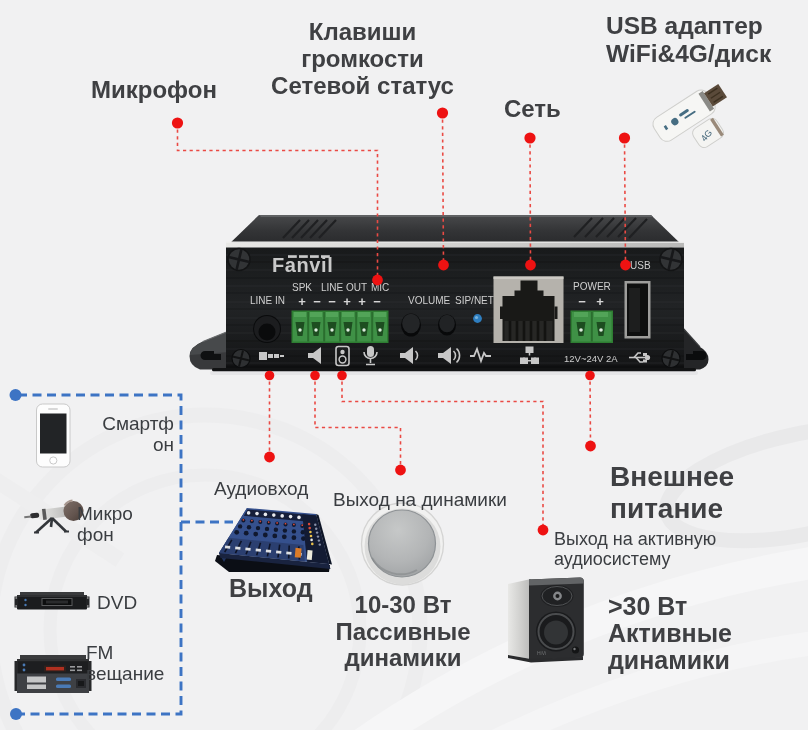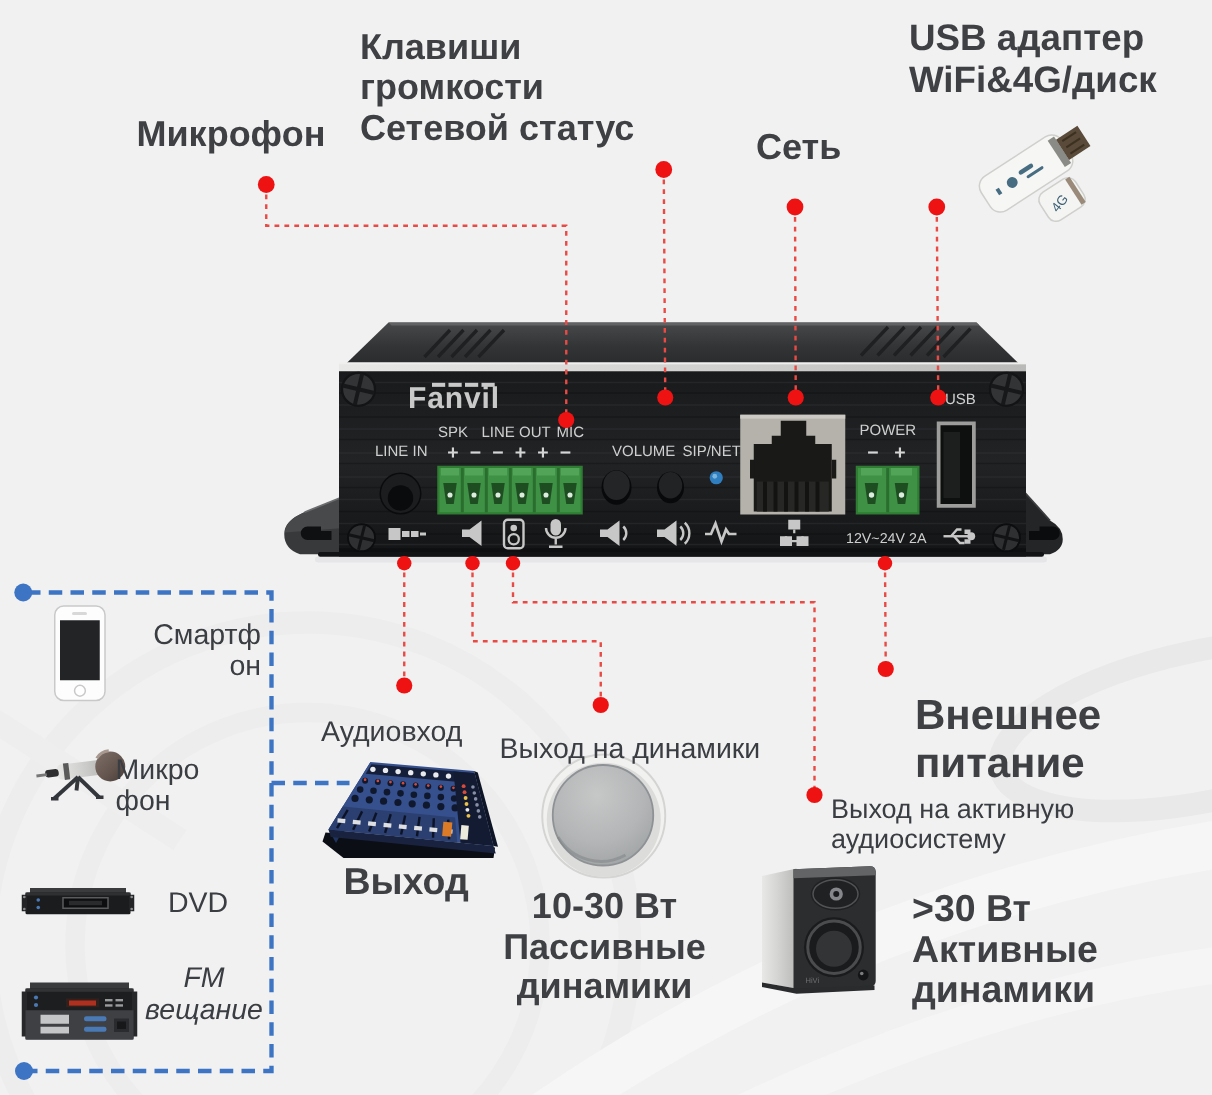--- a/index.html
+++ b/index.html
@@ -488,26 +488,26 @@
     <circle cx="590" cy="375.5" r="4.8"></circle>
     <circle cx="269.5" cy="457" r="5.4"></circle>
     <circle cx="400.5" cy="470" r="5.4"></circle>
     <circle cx="543" cy="530" r="5.4"></circle>
     <circle cx="590.5" cy="446" r="5.4"></circle>
   </g>
 
 </svg>
 
 <div class="lbl b" style="left:91px;top:76px;font-size:24px;">Микрофон</div>
-<div class="lbl b" style="left:240px;top:18px;width:245px;text-align:left;font-size:24px;line-height:27px;">Клавиши<br>громкости<br>Сетевой статус</div>
-<div class="lbl b" style="left:504px;top:85px;font-size:24px;">Сеть</div>
+<div class="lbl b" style="left:240px;top:18px;width:245px;text-align:center;font-size:24px;line-height:27px;">Клавиши<br>громкости<br>Сетевой статус</div>
+<div class="lbl b" style="left:504px;top:95px;font-size:24px;">Сеть</div>
 <div class="lbl b" style="left:606px;top:12px;font-size:24.5px;line-height:28px;">USB адаптер<br>WiFi&amp;4G/диск</div>
 <div class="lbl b" style="left:610px;top:461px;font-size:28px;">Внешнее питание</div>
 <div class="lbl" style="left:214px;top:478px;font-size:19px;">Аудиовход</div>
 <div class="lbl" style="left:333px;top:489px;font-size:19px;">Выход на динамики</div>
 <div class="lbl" style="left:74px;top:413px;width:100px;text-align:right;font-size:19px;line-height:21px;">Смартф<br>он</div>
 <div class="lbl" style="left:77px;top:503px;width:100px;font-size:19px;line-height:21px;">Микро<br>фон</div>
-<div class="lbl" style="left:112px;top:592px;font-size:19px;">DVD</div>
-<div class="lbl" style="left:86px;top:642px;width:100px;text-align:center;font-size:19px;line-height:21px;font-style:italic;">FM<br>вещание</div>
+<div class="lbl" style="left:97px;top:592px;font-size:19px;">DVD</div>
+<div class="lbl" style="left:86px;top:642px;width:100px;font-size:19px;line-height:21px;">FM<br>вещание</div>
 <div class="lbl b" style="left:229px;top:574px;font-size:25px;">Выход</div>
 <div class="lbl b" style="left:303px;top:592px;width:200px;text-align:center;font-size:24px;line-height:26.5px;">10-30 Вт<br>Пассивные<br>динамики</div>
 <div class="lbl" style="left:554px;top:530px;font-size:18px;line-height:19.5px;">Выход на активную<br>аудиосистему</div>
 <div class="lbl b" style="left:608px;top:593px;font-size:25px;line-height:27px;">&gt;30 Вт<br>Активные<br>динамики</div>
 
 </body></html>

